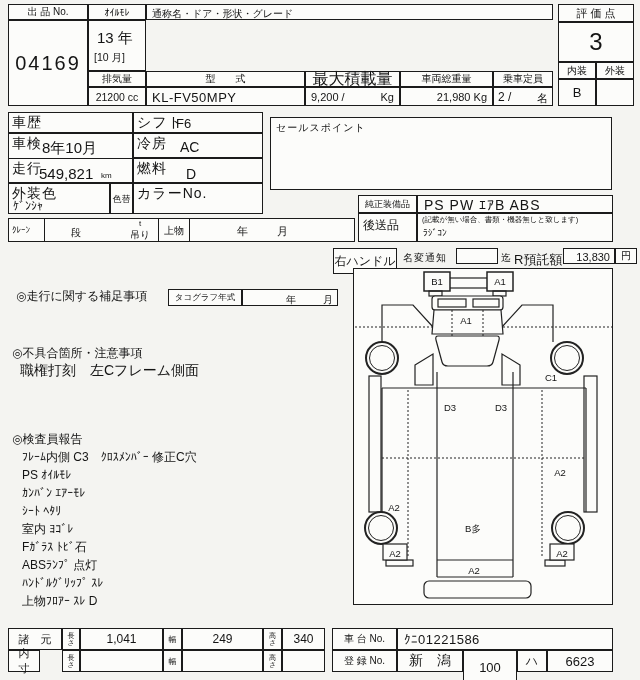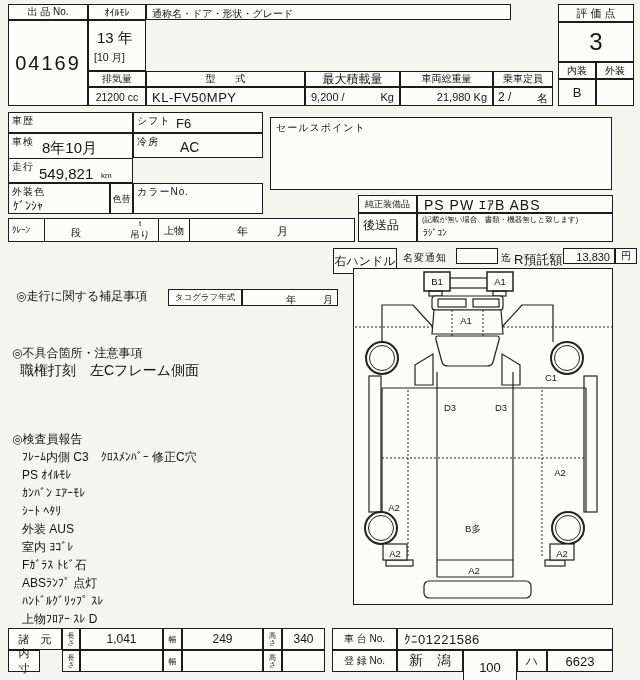--- a/index.html
+++ b/index.html
@@ -5,51 +5,51 @@
   * { margin:0; padding:0; box-sizing:border-box; }
   html,body { background:#f4f4f1; }
   .sheet {
     position:relative; width:640px; height:680px; overflow:hidden;
     background:#f4f4f1; color:#141414;
     font-family:"Liberation Sans","DejaVu Sans",sans-serif;
   }
   .box { position:absolute; border:1px solid #1b1b1b; background:#fcfcfa; }
   .cc { display:flex; align-items:center; justify-content:center; text-align:center; }
   .txt { position:absolute; white-space:nowrap; }
-  .cl { position:absolute; top:1px; left:3px; font-size:10px; letter-spacing:1px; white-space:nowrap; }
+  .cl { position:absolute; top:1px; left:3px; font-size:14px; letter-spacing:1px; white-space:nowrap; }
   .vline { position:absolute; top:0; bottom:0; width:0; border-left:1px solid #1b1b1b; }
   .insp-line { height:18px; line-height:18px; font-size:12px; white-space:nowrap; }
   svg text { font-family:"Liberation Sans","DejaVu Sans",sans-serif; fill:#141414; }
 </style>
 </head>
 <body>
 
 <div class="sheet">
 
   <div class="box cc" style="left:8px;top:4px;width:80px;height:16px;font-size:10px">出 品 No.</div>
   <div class="box cc" style="left:8px;top:20px;width:80px;height:86px;font-size:20px;letter-spacing:2px">04169</div>
 
   <div class="box cc" style="left:88px;top:4px;width:58px;height:16px;font-size:10px">ｵｲﾙﾓﾚ</div>
   <div class="box" style="left:88px;top:20px;width:58px;height:51px">
     <span class="txt" style="left:8px;top:8px;font-size:15px">13 年</span>
     <span class="txt" style="left:5px;top:30px;font-size:10.5px">[10 月]</span>
   </div>
   <div class="box cc" style="left:88px;top:71px;width:58px;height:16px;font-size:10px">排気量</div>
   <div class="box cc" style="left:88px;top:87px;width:58px;height:19px;font-size:10.5px">21200 cc</div>
 
-  <div class="box" style="left:146px;top:4px;width:365px;height:16px">
+  <div class="box" style="left:146px;top:4px;width:407px;height:16px">
     <span class="txt" style="left:5px;top:2px;font-size:10px">通称名・ドア・形状・グレード</span>
   </div>
 
   <div class="box cc" style="left:146px;top:71px;width:159px;height:16px;font-size:10px">型　　式</div>
   <div class="box" style="left:146px;top:87px;width:159px;height:19px">
     <span class="txt" style="left:5px;top:2px;font-size:13px;letter-spacing:0.5px">KL-FV50MPY</span>
   </div>
 
-  <div class="box cc" style="left:305px;top:71px;width:95px;height:16px;font-size:12px">最大積載量</div>
+  <div class="box cc" style="left:305px;top:71px;width:95px;height:16px;font-size:16px">最大積載量</div>
   <div class="box" style="left:305px;top:87px;width:95px;height:19px">
     <span class="txt" style="left:5px;top:3px;font-size:11px">9,200 /</span>
     <span class="txt" style="right:5px;top:3px;font-size:11px">Kg</span>
   </div>
 
   <div class="box cc" style="left:400px;top:71px;width:93px;height:16px;font-size:10px">車両総重量</div>
   <div class="box" style="left:400px;top:87px;width:93px;height:19px">
     <span class="txt" style="right:5px;top:3px;font-size:11px">21,980 Kg</span>
   </div>
 
@@ -80,20 +80,24 @@
   </div>
   <div class="box" style="left:133px;top:133px;width:130px;height:25px">
     <span class="cl">冷房</span>
     <span class="txt" style="left:46px;top:5px;font-size:14px">AC</span>
   </div>
 
   <div class="box" style="left:8px;top:158px;width:125px;height:25px">
     <span class="cl">走行</span>
     <span class="txt" style="left:30px;top:6px;font-size:15px">549,821</span>
     <span class="txt" style="left:92px;top:12px;font-size:8px">km</span>
+  </div>
+  <div class="box" style="left:133px;top:158px;width:130px;height:25px">
+    <span class="cl">燃料</span>
+    <span class="txt" style="left:52px;top:7px;font-size:14px">D</span>
   </div>
 
   <div class="box" style="left:8px;top:183px;width:102px;height:31px">
     <span class="cl">外装色</span>
     <span class="txt" style="left:4px;top:15px;font-size:12px">ｹﾞﾝｼｬ</span>
   </div>
   <div class="box cc" style="left:110px;top:183px;width:23px;height:31px;font-size:9px;line-height:10px;padding:1px">色替</div>
   <div class="box" style="left:133px;top:183px;width:130px;height:31px">
     <span class="cl">カラーNo.</span>
   </div>
@@ -147,21 +151,20 @@
 
   <span class="txt" style="left:12px;top:345px;font-size:12px">◎不具合箇所・注意事項</span>
   <span class="txt" style="left:20px;top:362px;font-size:14px">職権打刻　左Cフレーム側面</span>
 
   <span class="txt" style="left:12px;top:431px;font-size:12px">◎検査員報告</span>
   <div style="position:absolute;left:22px;top:448px">
     <div class="insp-line">ﾌﾚｰﾑ内側 C3　ｸﾛｽﾒﾝﾊﾞｰ 修正C穴</div>
     <div class="insp-line">PS ｵｲﾙﾓﾚ</div>
     <div class="insp-line">ｶﾝﾊﾞﾝ ｴｱｰﾓﾚ</div>
     <div class="insp-line">ｼｰﾄ ﾍﾀﾘ</div>
-    <div class="insp-line">外装 AUS</div>
     <div class="insp-line">室内 ﾖｺﾞﾚ</div>
     <div class="insp-line">Fｶﾞﾗｽ ﾄﾋﾞ石</div>
     <div class="insp-line">ABSﾗﾝﾌﾟ 点灯</div>
     <div class="insp-line">ﾊﾝﾄﾞﾙｸﾞﾘｯﾌﾟ ｽﾚ</div>
     <div class="insp-line">上物ﾌﾛｱｰ ｽﾚ D</div>
   </div>
 
   <div class="box" style="left:353px;top:268px;width:260px;height:337px">
     <svg width="258" height="335" viewBox="354 269 258 335">
       <g stroke="#222" fill="none" stroke-width="1.2">

